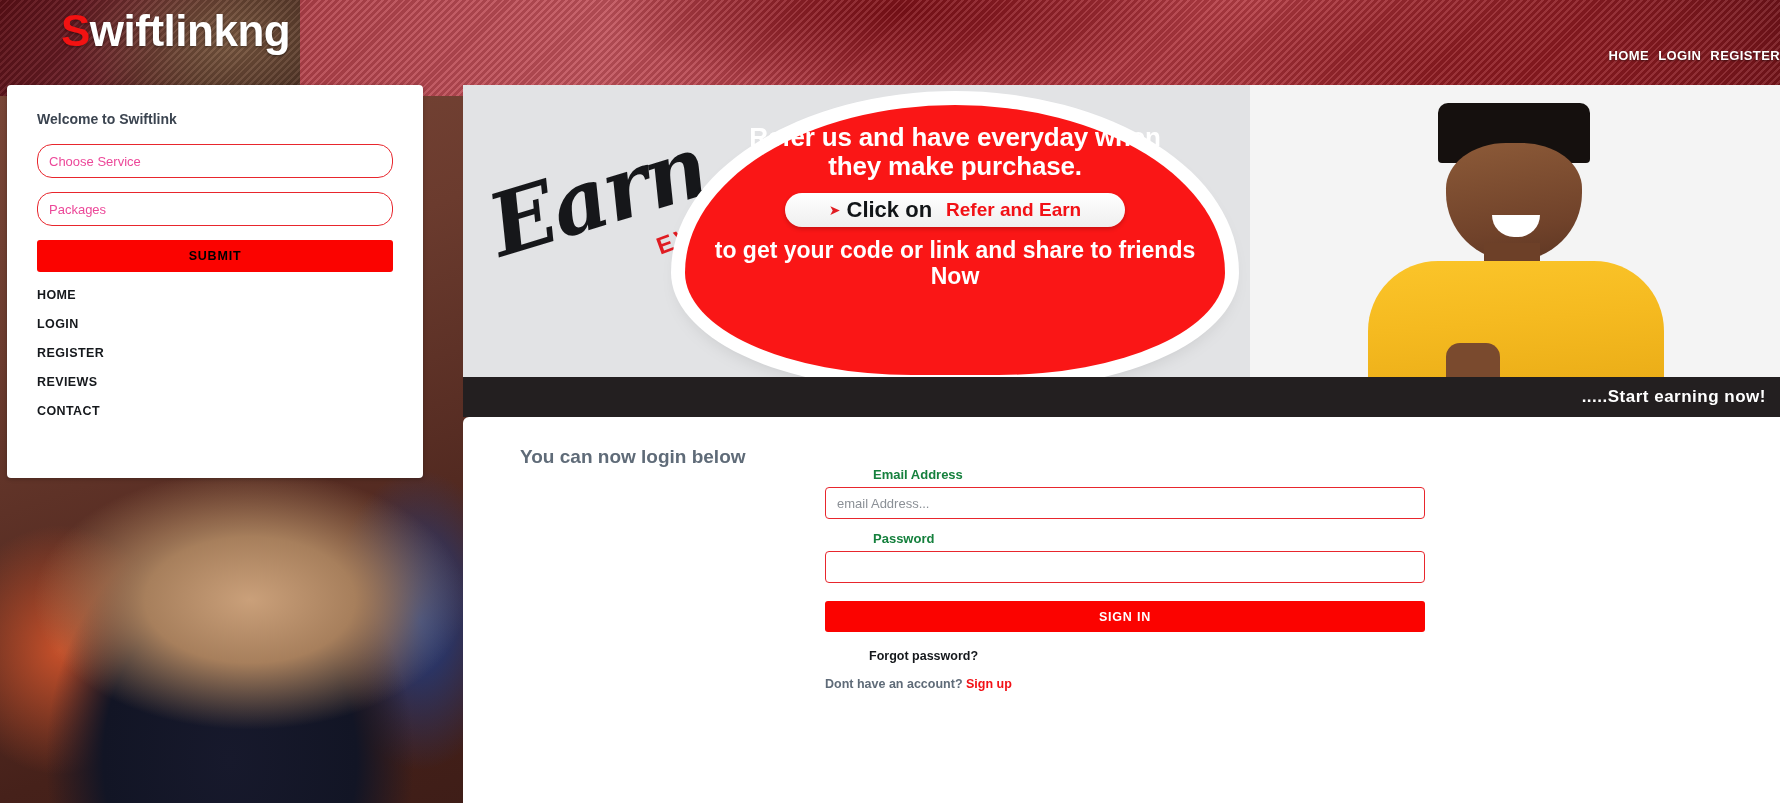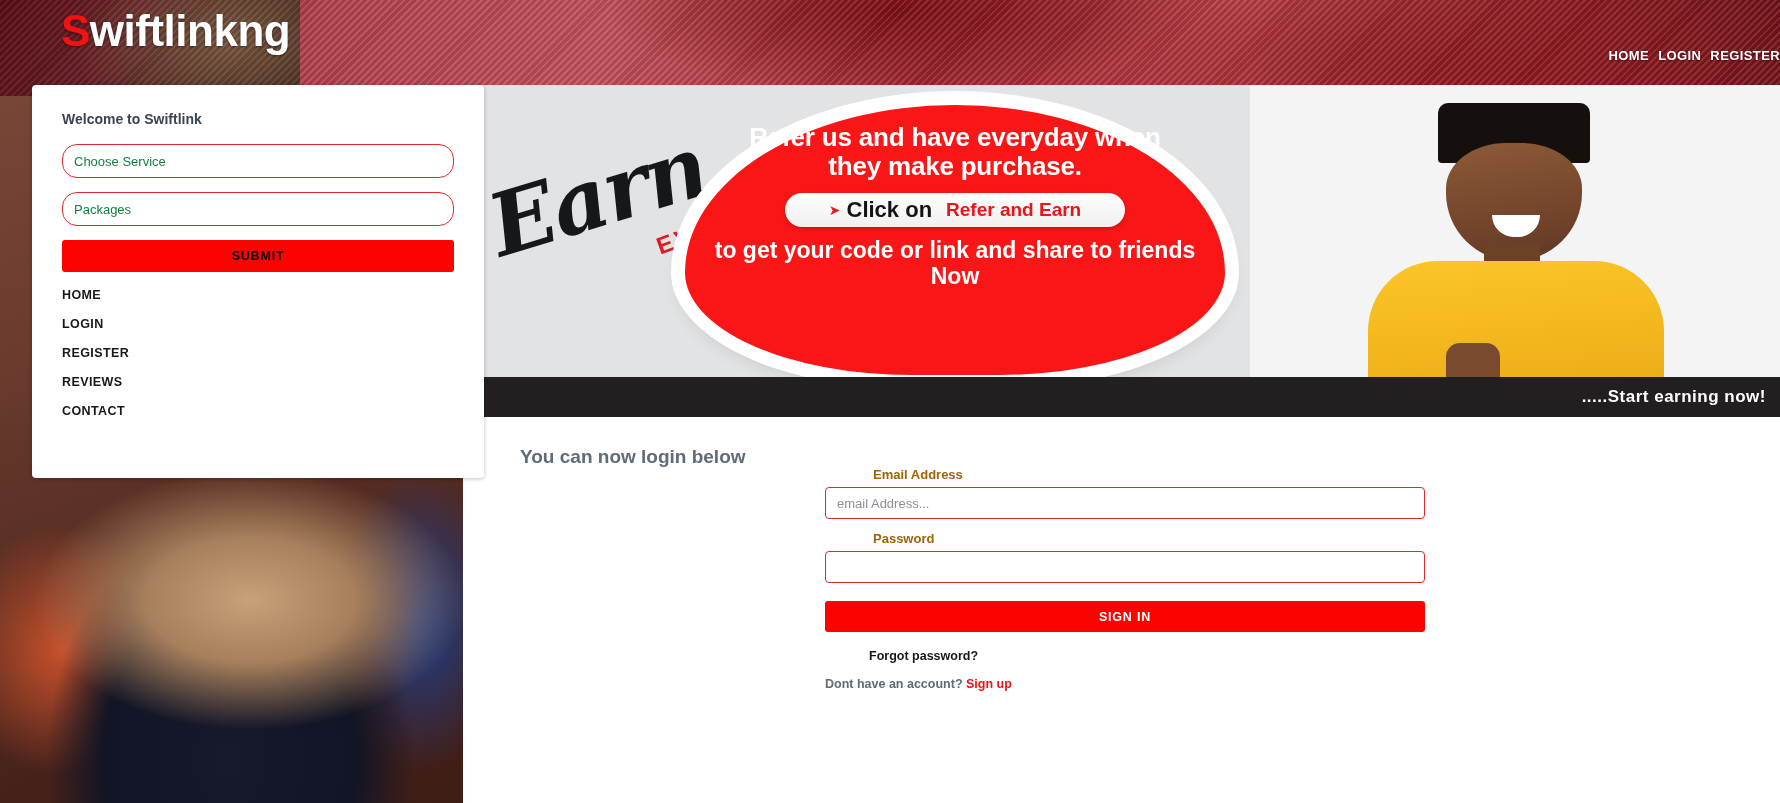--- a/index.html
+++ b/index.html
@@ -87,23 +87,23 @@
     font-size: 13px;
     font-weight: 700;
     letter-spacing: 0.4px;
     text-decoration: none;
     text-shadow: 0 1px 2px rgba(0,0,0,0.5);
   }
 
   
   .side-card {
     position: absolute;
-    left: 32px;
+    left: 7px;
     top: 85px;
-    width: 452px;
+    width: 416px;
     height: 393px;
     background: #ffffff;
     border-radius: 4px;
     box-shadow: 0 1px 4px rgba(0,0,0,0.25);
     padding: 26px 30px 0 30px;
     z-index: 30;
   }
   .side-card h2 {
     font-size: 14px;
     font-weight: 700;
@@ -113,21 +113,21 @@
   .field-outline {
     width: 100%;
     height: 34px;
     border: 1px solid #e8262d;
     border-radius: 15px;
     background: #fff;
     display: flex;
     align-items: center;
     padding: 0 11px;
     font-size: 13px;
-    color: #15803d;
+    color: #ec4899;
     margin-bottom: 14px;
     font-family: "Liberation Sans", sans-serif;
   }
   .btn-red {
     width: 100%;
     height: 32px;
     background: #fb0300;
     color: #000000;
     border: none;
     border-radius: 3px;
@@ -322,21 +322,21 @@
   .login-form {
     position: absolute;
     left: 362px;
     top: 50px;
     width: 600px;
   }
   .login-form label {
     display: block;
     font-size: 13px;
     font-weight: 700;
-    color: #a16207;
+    color: #15803d;
     margin-bottom: 5px;
     padding-left: 48px;
   }
   .login-form input[type="text"],
   .login-form input[type="password"] {
     width: 600px;
     height: 32px;
     border: 1px solid #e8262d;
     border-radius: 4px;
     padding: 0 11px;

